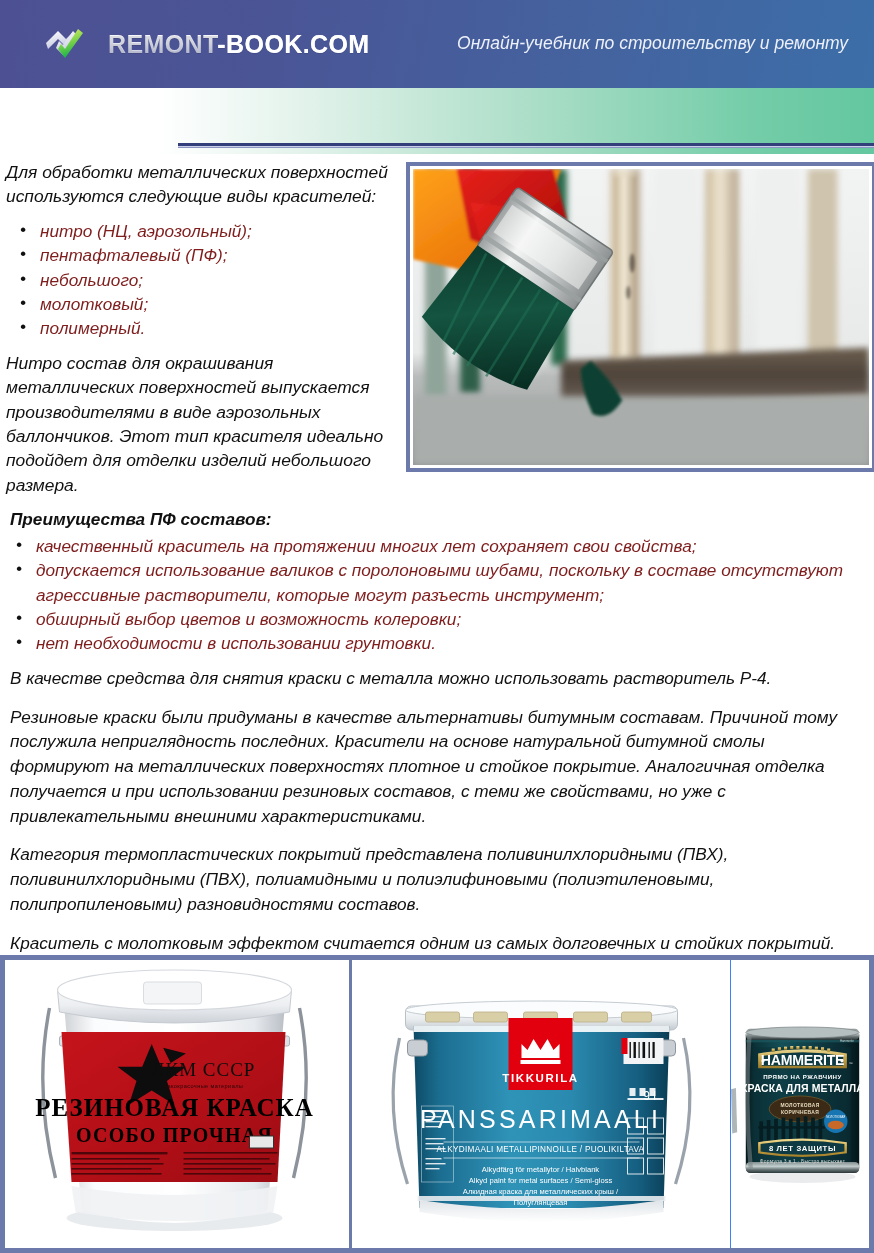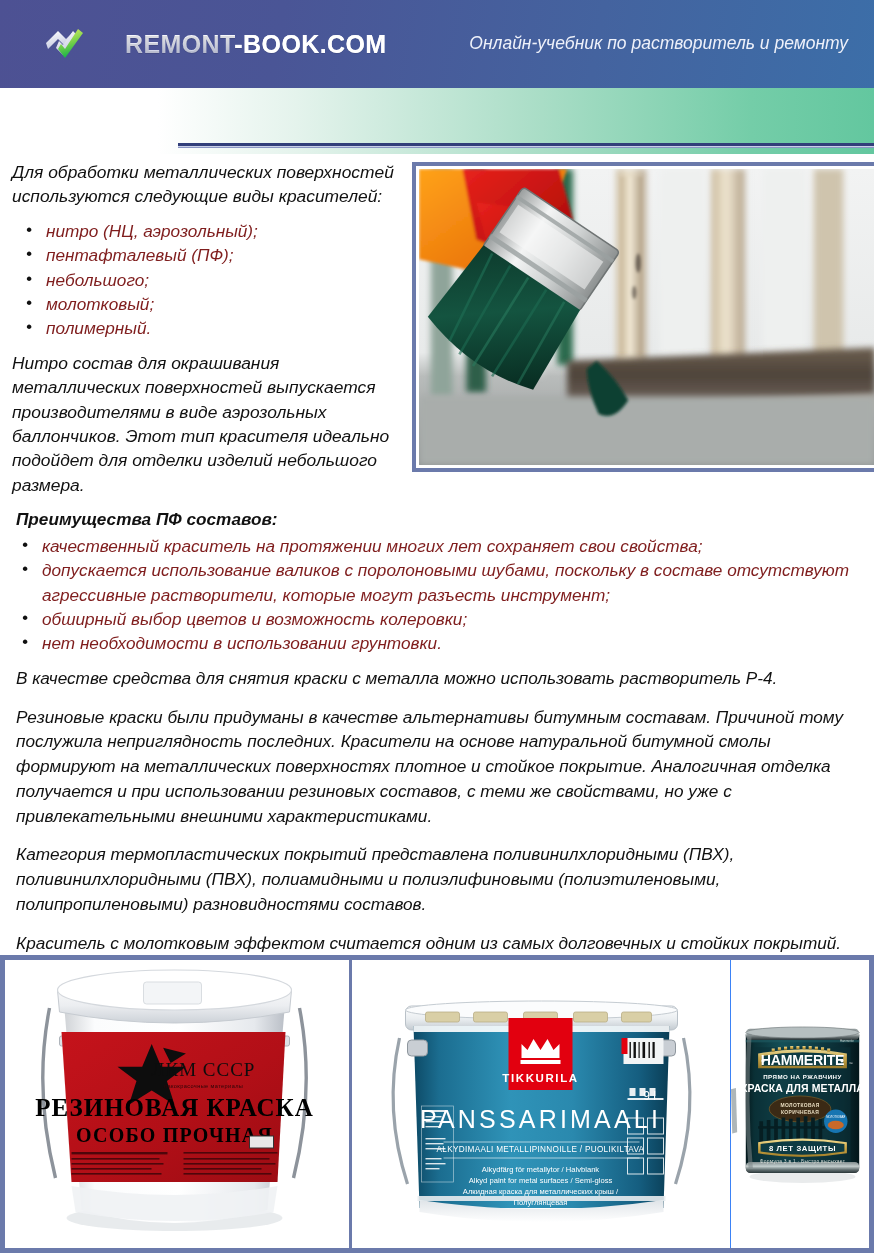--- a/index.html
+++ b/index.html
@@ -15,21 +15,21 @@
   
   .site-header {
     position: relative;
     height: 88px;
     background: linear-gradient(100deg, #4d5193 0%, #4a5596 32%, #44639f 68%, #3c6ea8 100%);
     display: flex;
     align-items: center;
     justify-content: space-between;
     padding: 0 26px 0 44px;
   }
-  .brand { display: flex; align-items: center; gap: 27px; }
+  .brand { display: flex; align-items: center; gap: 10px; }
   .brand-mark { width: 54px; height: 40px; display: block; }
   .brand-text {
     font-size: 25px; font-weight: bold; letter-spacing: .4px;
     background: linear-gradient(180deg, #ffffff 0%, #e8eaf5 45%, #b9bfdb 100%);
     -webkit-background-clip: text; background-clip: text; color: transparent;
     text-shadow: 0 1px 0 rgba(0,0,0,.10);
   }
   .brand-text .dark { color: #ffffff; -webkit-text-fill-color: #ffffff; }
   .tagline {
     color: #eef1fa; font-size: 17.5px; font-style: italic;
@@ -46,21 +46,21 @@
     text-align: center; font-size: 27px; font-weight: bold;
     color: #0b0b0b; letter-spacing: -.2px;
   }
   .title-rule {
     position: absolute; left: 178px; right: 0; bottom: 6px; height: 5px;
     border-top: 3px solid #323f7a; border-bottom: 1px solid #8a95c4;
     background: #c9d0e8;
   }
 
   
-  .content { position: relative; padding: 0 6px 0 6px; margin-left: 6px; }
+  .content { position: relative; padding: 0 6px 0 6px; }
 
   .lede-wrap { display: flex; align-items: flex-start; gap: 8px; padding-top: 6px; }
   .lede-col { width: 392px; flex: 0 0 392px; }
 
   .hero-frame {
     width: 470px; height: 310px; flex: 0 0 470px;
     border: 4px solid #6b7aab; background: #fff; padding: 3px;
     margin-top: 2px;
   }
   .hero { width: 100%; height: 100%; display: block; }
@@ -122,21 +122,21 @@
               <stop offset="55%" stop-color="#7bd24a"></stop>
               <stop offset="100%" stop-color="#17b24a"></stop>
           </linearGradient>
         </defs>
         <path d="M2 19 L12 9 L20 17 L30 7 L26 3 L20 9 L12 1 L0 13 Z" fill="url(#gwhite)" transform="translate(2,6)"></path>
         <path d="M12 20 L19 27 L34 8 L29 3 L19 17 L15 13 Z" fill="url(#gwhite)" transform="translate(0,4)"></path>
         <path d="M13 22 L20 31 L38 6 L33 2 L20 22 L16 17 Z" fill="url(#ggreen)" transform="translate(1,3)"></path>
       </svg>
       <div class="brand-text"><span>REMONT</span><span class="dark">-BOOK.COM</span></div>
     </div>
-    <div class="tagline">Онлайн-учебник по растворитель и ремонту</div>
+    <div class="tagline">Онлайн-учебник по строительству и ремонту</div>
   </div>
 
   <div class="title-bar">
     <div class="title-rule"></div>
   </div>
 
   <div class="content">
 
     <div class="lede-wrap">
       <div class="lede-col">

